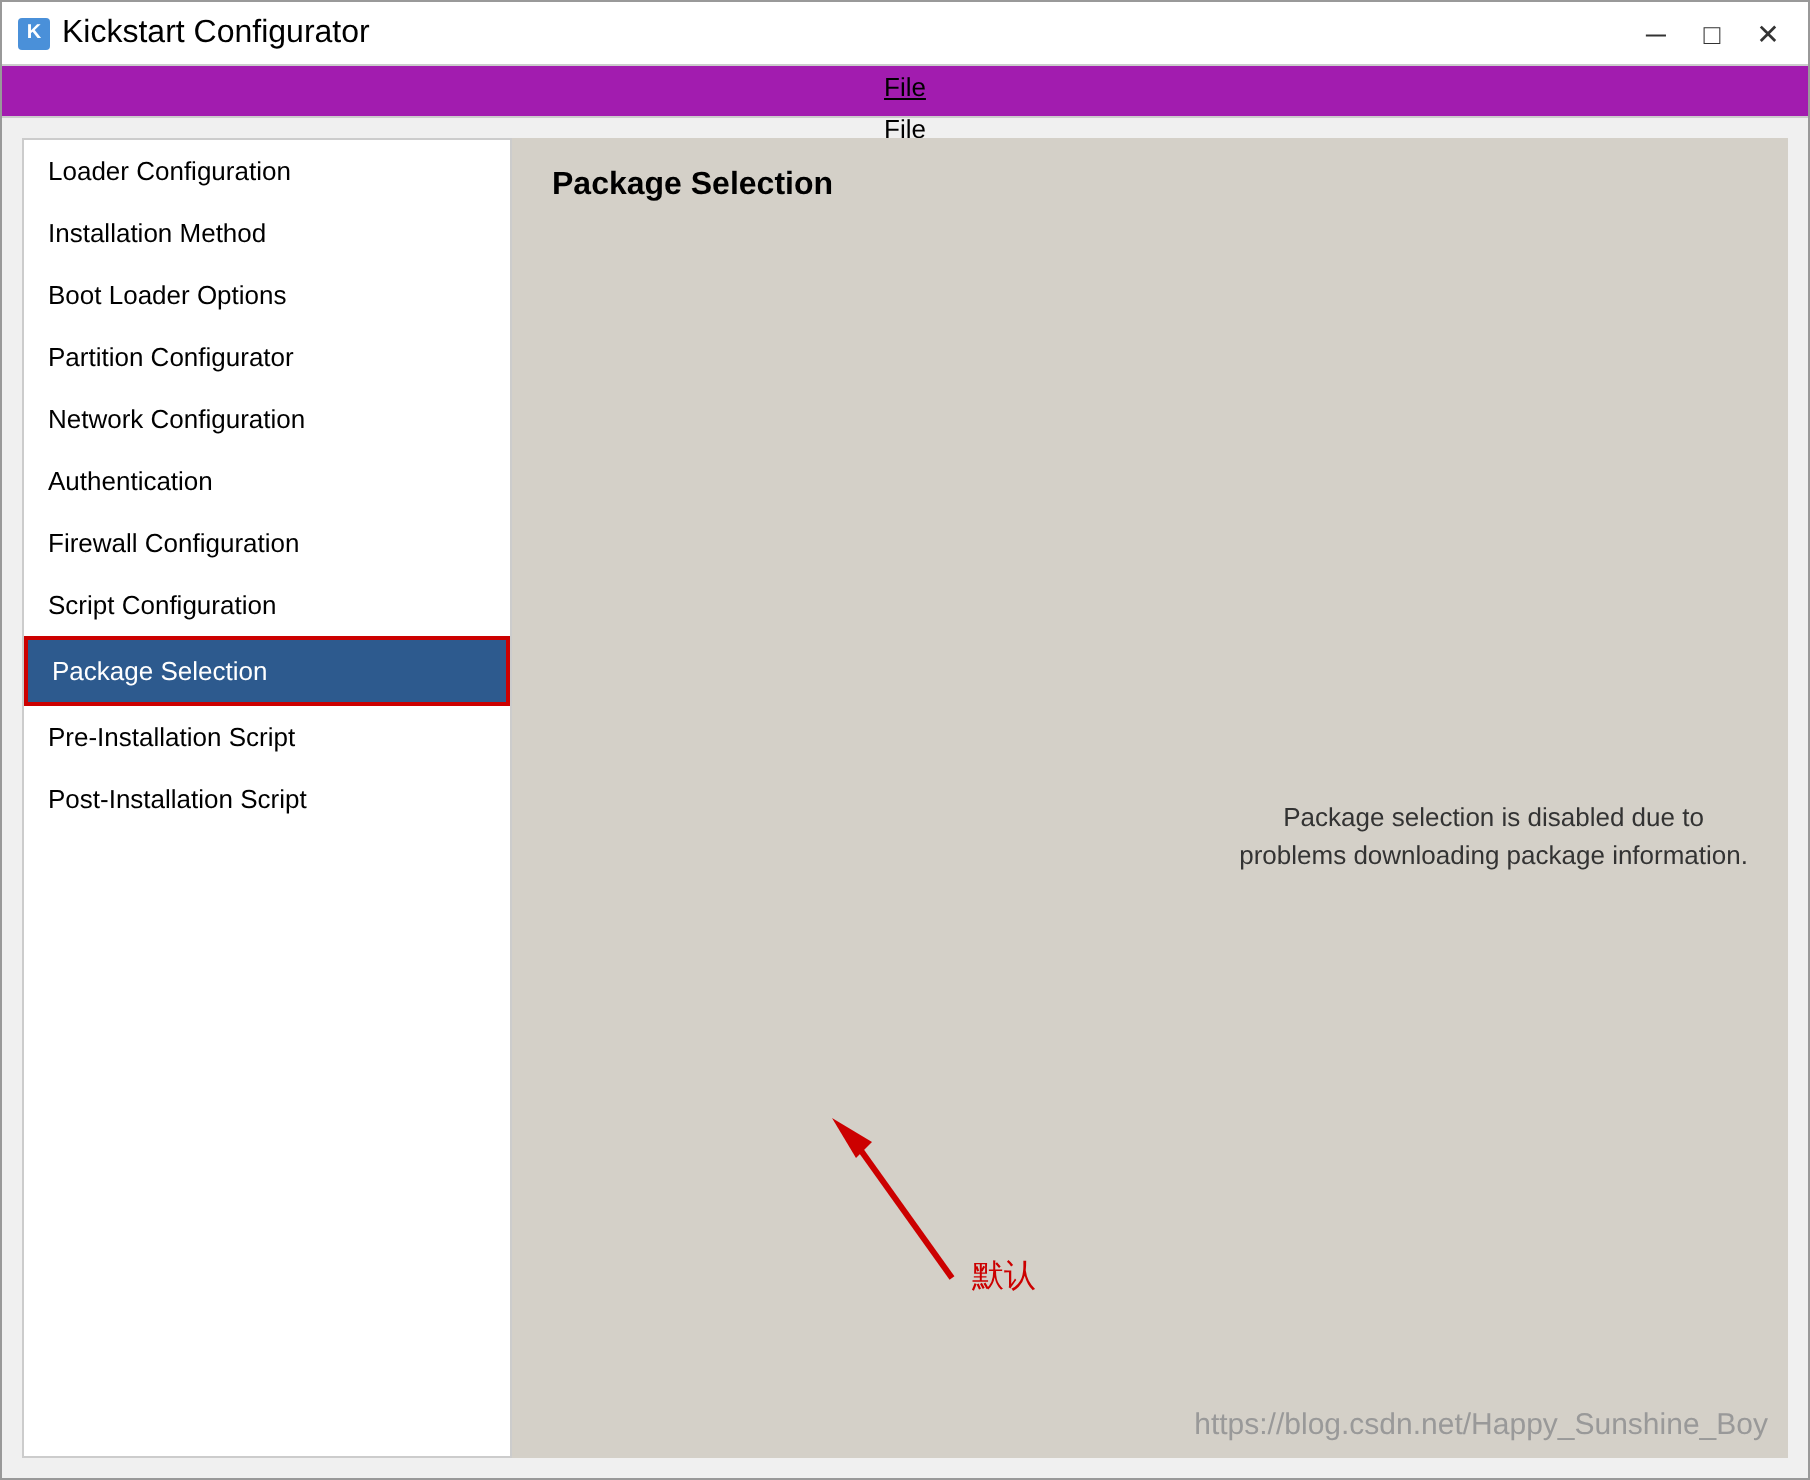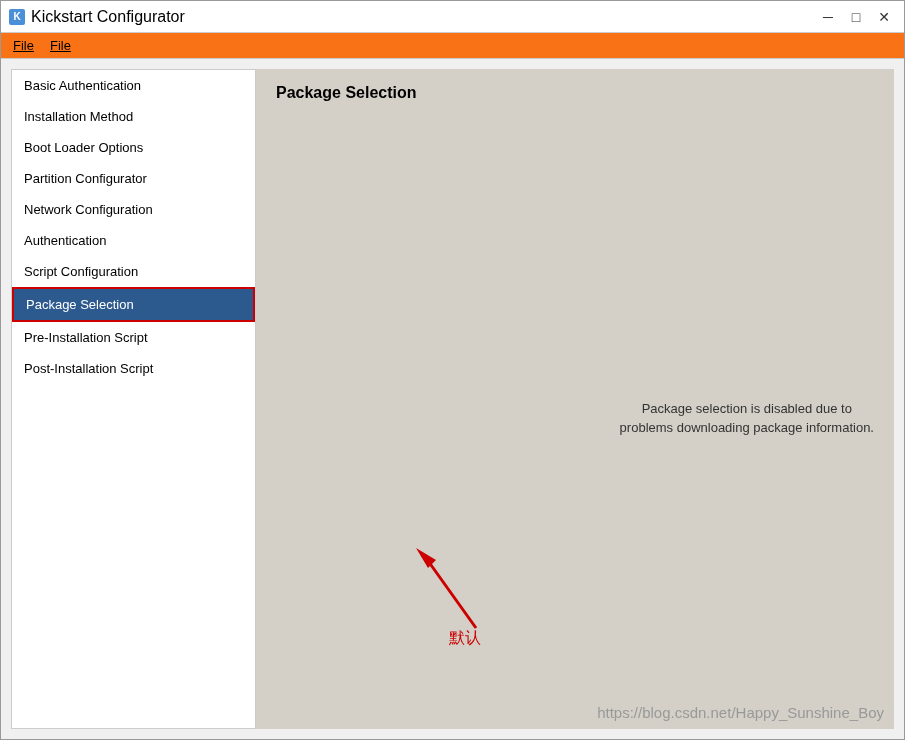--- a/index.html
+++ b/index.html
@@ -69,26 +69,27 @@
       cursor: pointer;
       display: flex;
       align-items: center;
       justify-content: center;
       font-size: 14px;
       color: #333;
     }
 
     .menu-bar {
       height: 26px;
-      background: #f97316;
+      background: #a21caf;
       border-bottom: 1px solid #ccc;
       display: flex;
       align-items: center;
       padding: 0 4px;
       flex-shrink: 0;
+      flex-direction: column;
     }
 
     .menu-item {
       padding: 3px 8px;
       cursor: pointer;
       font-size: 13px;
       color: #000;
       text-decoration: underline;
     }
 
@@ -150,21 +151,21 @@
       color: #333;
       font-size: 13px;
       line-height: 1.5;
     }
 
     .annotation-container {
       position: absolute;
       bottom: 80px;
       left: 150px;
       display: flex;
-      flex-direction: column;
+      flex-direction: row;
       align-items: flex-end;
     }
 
     .arrow-svg {
       width: 80px;
       height: 100px;
     }
 
     .annotation-text {
       color: #cc0000;
@@ -203,26 +204,27 @@
   </div>
 
   <div class="menu-bar">
     <span class="menu-item">File</span>
     <span class="menu-item">File</span>
   </div>
 
   <div class="content-area">
 
     <div class="sidebar">
-      <div class="sidebar-item">Basic Authentication</div>
+      <div class="sidebar-item">Loader Configuration</div>
       <div class="sidebar-item">Installation Method</div>
       <div class="sidebar-item">Boot Loader Options</div>
       <div class="sidebar-item">Partition Configurator</div>
       <div class="sidebar-item">Network Configuration</div>
       <div class="sidebar-item">Authentication</div>
+      <div class="sidebar-item">Firewall Configuration</div>
       <div class="sidebar-item">Script Configuration</div>
       <div class="sidebar-item active sidebar-selected-border">Package Selection</div>
       <div class="sidebar-item">Pre-Installation Script</div>
       <div class="sidebar-item">Post-Installation Script</div>
     </div>
 
     <div class="main-panel">
       <div class="main-title">Package Selection</div>
 
       <div class="main-content">

